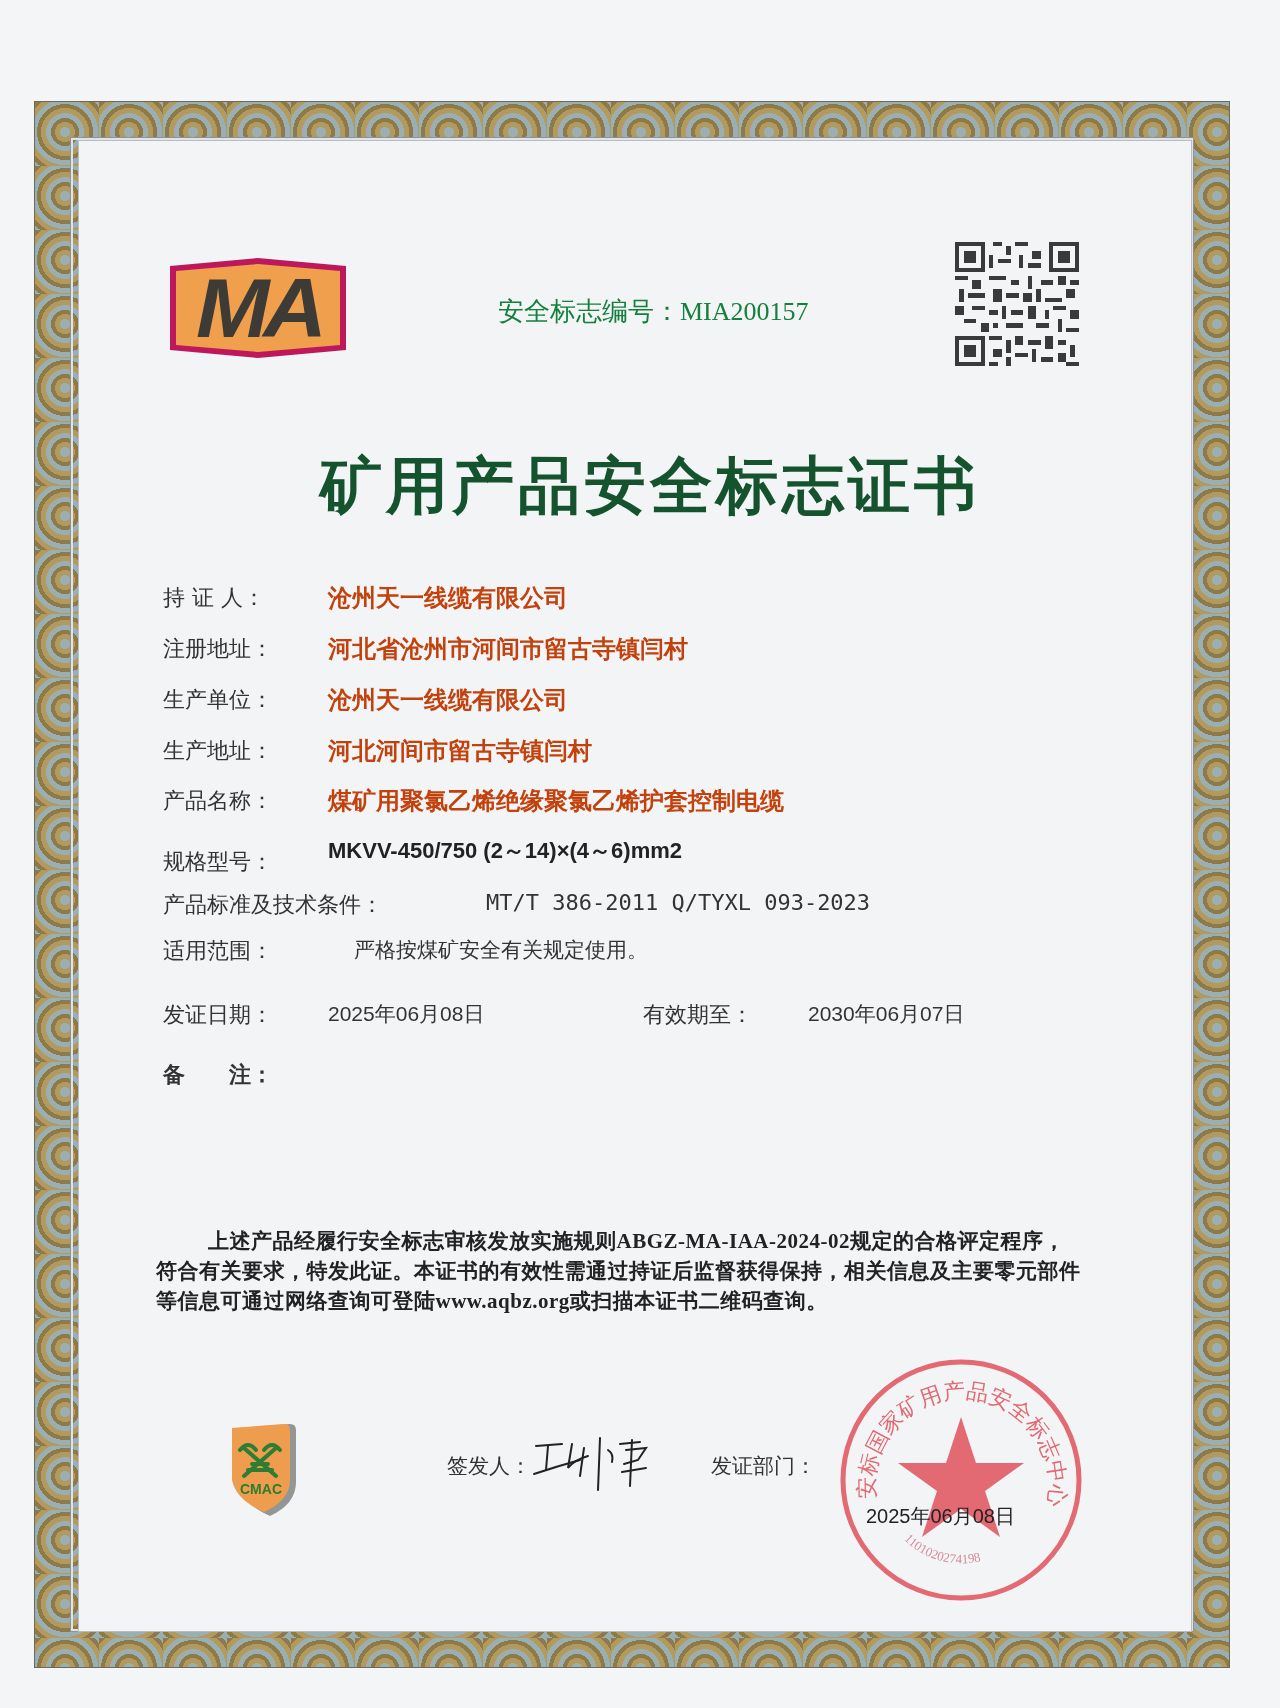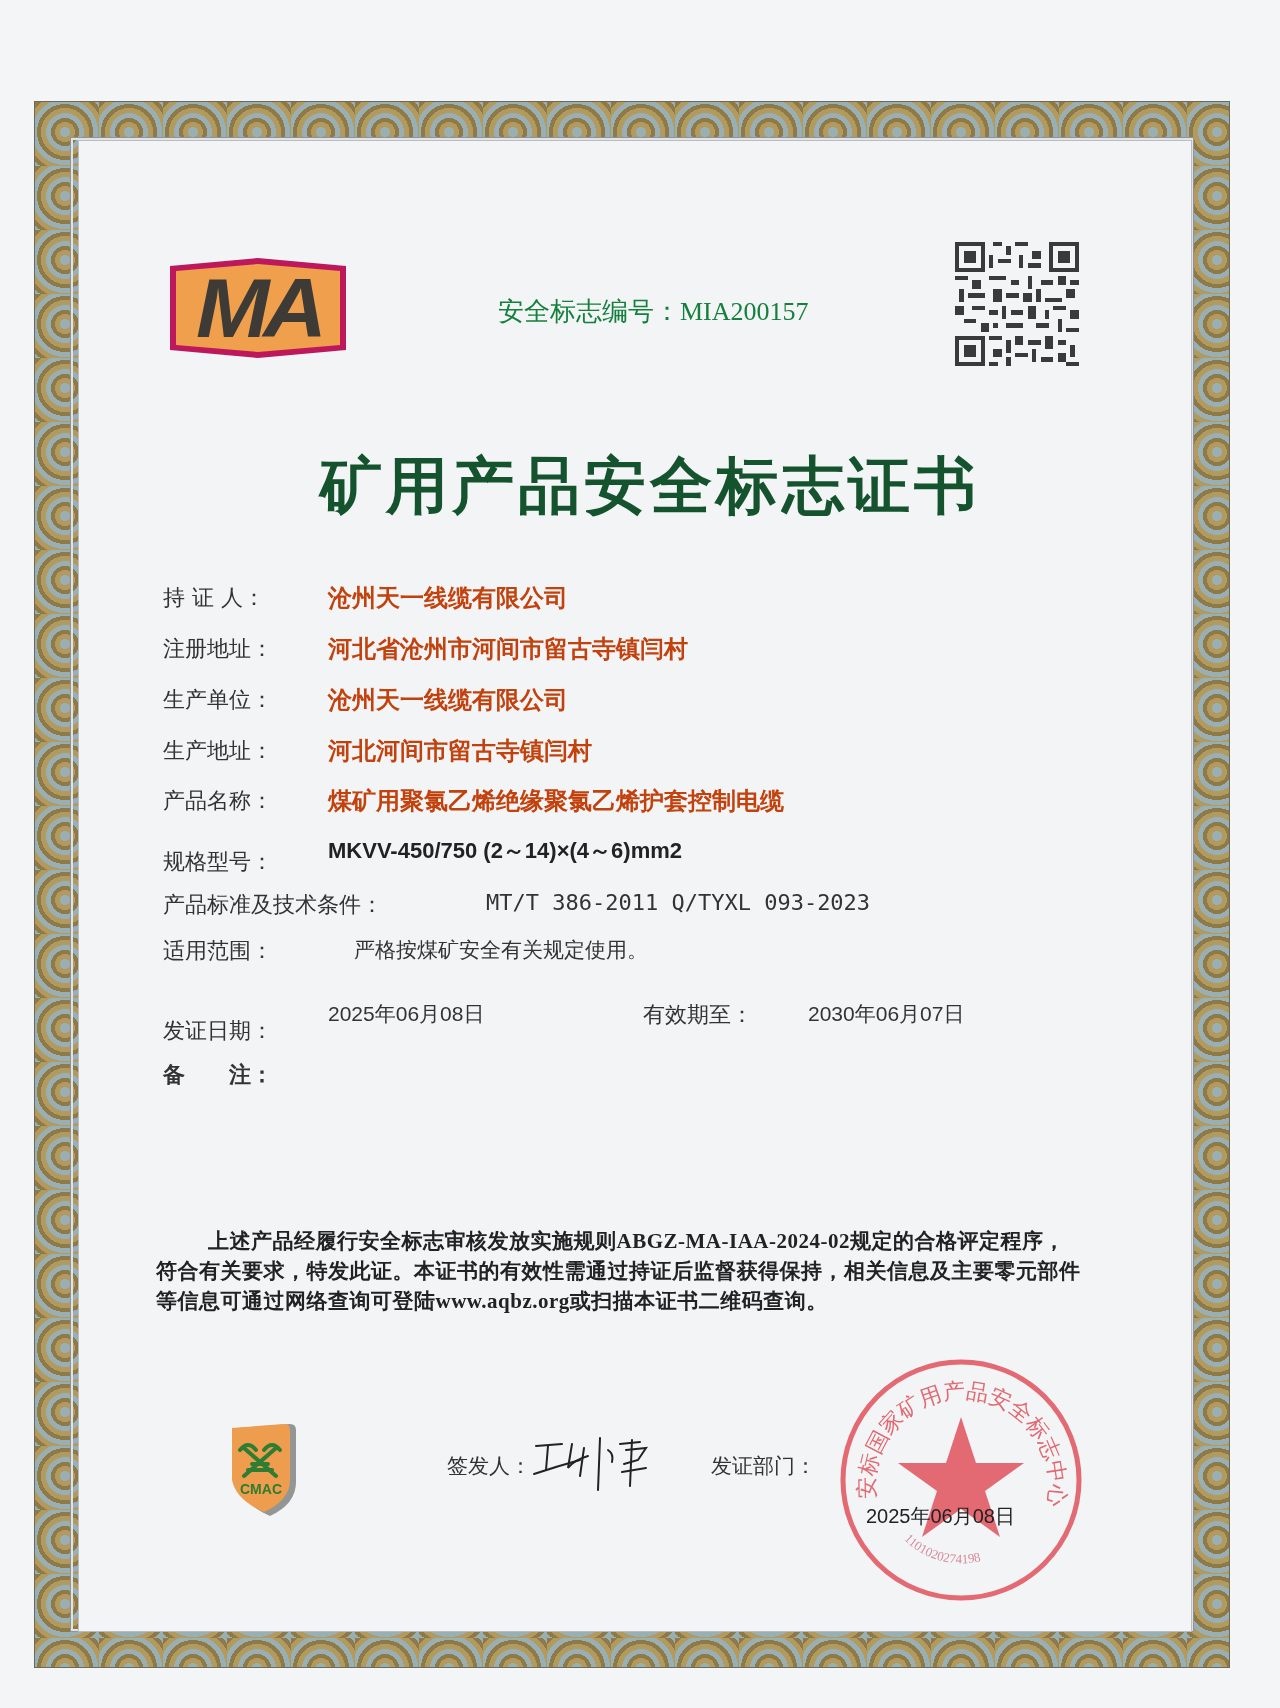--- a/index.html
+++ b/index.html
@@ -209,21 +209,21 @@
 
 <div class="field-label" style="top:836px;margin-top:11px;">规格型号：</div>
 <div class="spec-val" style="top:836px;">MKVV-450/750  (2～14)×(4～6)mm2</div>
 
 <div class="field-label" style="top:890px;">产品标准及技术条件：</div>
 <div class="mono-val" style="left:486px; top:890px;">MT/T 386-2011 Q/TYXL 093-2023</div>
 
 <div class="field-label" style="top:936px;">适用范围：</div>
 <div class="normal-val" style="left:328px; top:936px;margin-left:26px;">严格按煤矿安全有关规定使用。</div>
 
-<div class="field-label" style="top:1000px;margin-top:16px;">发证日期：</div>
+<div class="field-label" style="top:1000px;">发证日期：</div>
 <div class="date-val" style="left:328px; top:1000px;">2025年06月08日</div>
 
 <div class="field-label" style="left:643px; top:1000px;">有效期至：</div>
 <div class="date-val" style="left:808px; top:1000px;">2030年06月07日</div>
 
 <div class="field-label" style="top:1060px;font-weight:bold;">备　　注：</div>
 <div class="normal-val" style="left:328px; top:1060px;"></div>
 
 <div class="statement">上述产品经履行安全标志审核发放实施规则ABGZ-MA-IAA-2024-02规定的合格评定程序，符合有关要求，特发此证。本证书的有效性需通过持证后监督获得保持，相关信息及主要零元部件等信息可通过网络查询可登陆www.aqbz.org或扫描本证书二维码查询。</div>
 

